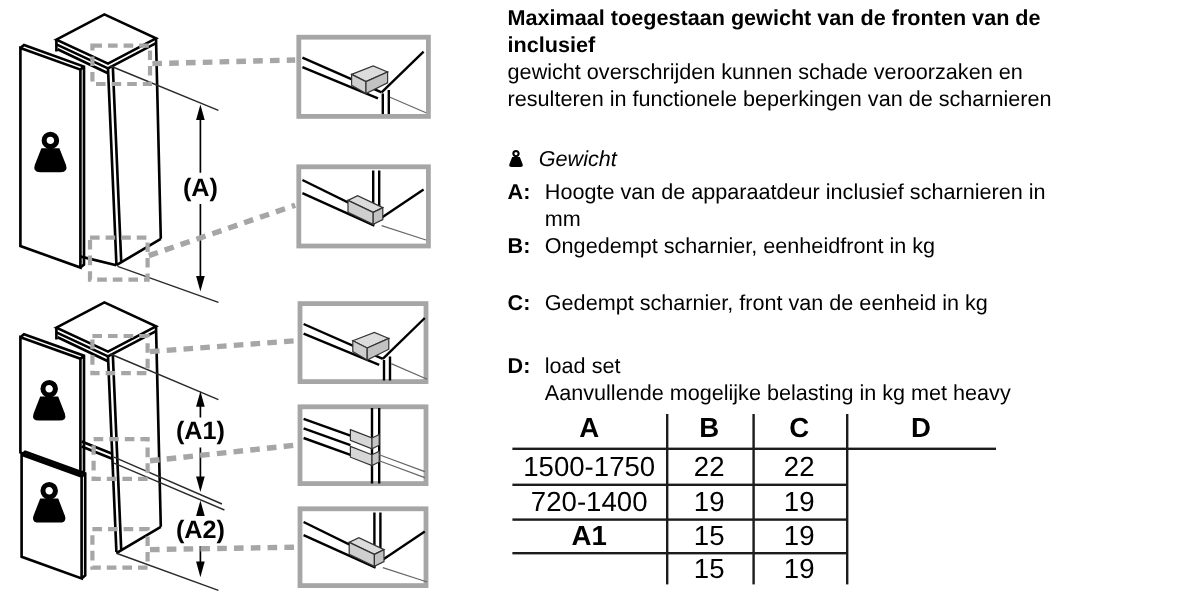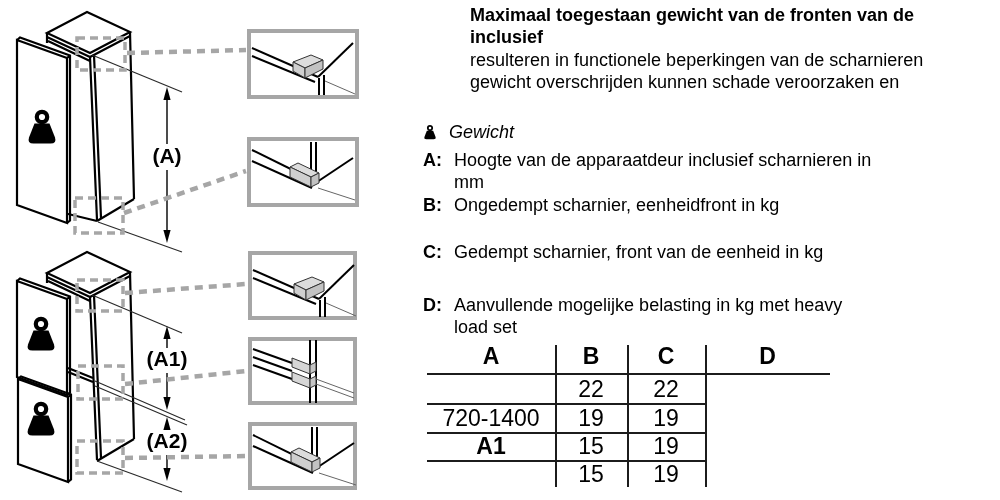--- a/index.html
+++ b/index.html
@@ -1,20 +1,20 @@
 <!DOCTYPE html>
 <html><head>
 <meta charset="utf-8">
 <style>
   html,body{margin:0;padding:0;background:#fff;}
   .page{position:relative;width:1000px;height:500px;background:#fff;overflow:hidden;
         font-family:"Liberation Sans",sans-serif;color:#000;}
   .diagram-wrap{position:absolute;left:0;top:0;width:420px;height:500px;}
   .text-col{position:absolute;left:423px;top:0;width:575px;font-size:18px;line-height:22.3px;}
-  .blk{position:absolute;left:0;margin-left:47px;}
+  .blk{position:absolute;left:0;}
   .tline{white-space:nowrap;}
   .bold{font-weight:bold;}
   .legend-item{position:absolute;left:0;width:575px;}
   .legend-item .key{position:absolute;left:0;top:0;font-weight:bold;}
   .legend-item .lcontent{margin-left:31px;}
   .gewicht-row{position:absolute;left:0;width:575px;height:22px;font-style:italic;}
   .gewicht-row .w-small{position:absolute;left:0;top:3px;}
   .gewicht-row .glabel{margin-left:26px;white-space:nowrap;}
   
   .spec-table{position:absolute;left:4px;top:341px;width:403px;height:150px;font-size:23px;line-height:26px;}
@@ -185,22 +185,22 @@
   </div>
 
   <div class="text-col">
 
     <div class="blk bold" style="top:4px;">
       <div class="tline">Maximaal toegestaan gewicht van de fronten van de</div>
       <div class="tline">inclusief</div>
     </div>
 
     <div class="blk" style="top:49px;">
+      <div class="tline">gewicht overschrijden kunnen schade veroorzaken en</div>
       <div class="tline">resulteren in functionele beperkingen van de scharnieren</div>
-      <div class="tline">gewicht overschrijden kunnen schade veroorzaken en</div>
     </div>
 
     <div class="gewicht-row" style="top:121px;">
       <svg class="w-small" width="14" height="16" viewBox="-13 -20.5 26 38">
           <use href="#wglyph"></use>
         </svg>
       <div class="glabel">Gewicht</div>
     </div>
 
     <div class="legend-item" style="top:149px;">
@@ -221,39 +221,40 @@
     <div class="legend-item" style="top:241px;">
       <span class="key">C:</span>
       <div class="lcontent">
         <div class="tline">Gedempt scharnier, front van de eenheid in kg</div>
       </div>
     </div>
 
     <div class="legend-item" style="top:294px;">
       <span class="key">D:</span>
       <div class="lcontent">
+        <div class="tline">load set</div>
         <div class="tline">Aanvullende mogelijke belasting in kg met heavy</div>
-        <div class="tline">load set</div>
       </div>
     </div>
 
     <div class="spec-table">
       <div class="vline" style="left:128px;"></div>
       <div class="vline" style="left:200px;"></div>
       <div class="vline" style="left:278px;"></div>
       <div class="hline" style="top:32px;left:0;width:403px;"></div>
       <div class="hline" style="top:62px;left:0;width:279px;"></div>
       <div class="hline" style="top:91px;left:0;width:279px;"></div>
       <div class="hline" style="top:119px;left:0;width:279px;"></div>
 
       <div class="th" style="left:0;width:128px;">A</div>
       <div class="th" style="left:128px;width:72px;">B</div>
       <div class="th" style="left:200px;width:78px;">C</div>
       <div class="th" style="left:278px;width:125px;">D</div>
 
+      <div class="td" style="left:0;width:128px;top:35px;">1500-1750</div>
       <div class="td" style="left:128px;width:72px;top:35px;">22</div>
       <div class="td" style="left:200px;width:78px;top:35px;">22</div>
 
       <div class="td" style="left:0;width:128px;top:64px;">720-1400</div>
       <div class="td" style="left:128px;width:72px;top:64px;">19</div>
       <div class="td" style="left:200px;width:78px;top:64px;">19</div>
 
       <div class="td bold" style="left:0;width:128px;top:92px;">A1</div>
       <div class="td" style="left:128px;width:72px;top:92px;">15</div>
       <div class="td" style="left:200px;width:78px;top:92px;">19</div>

